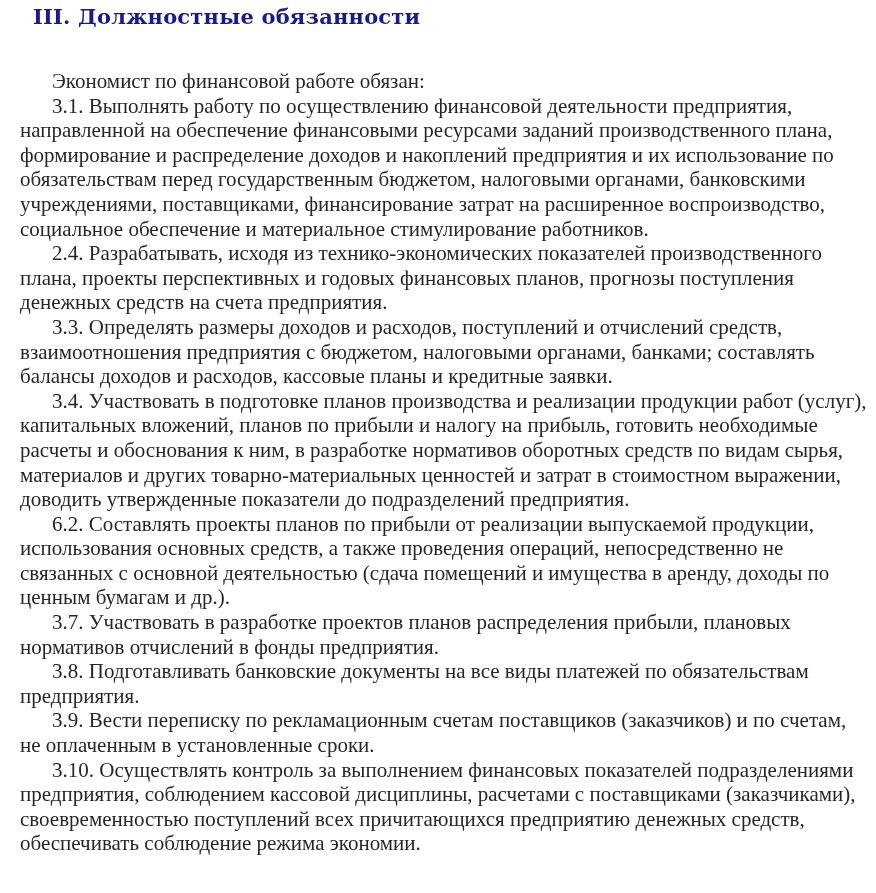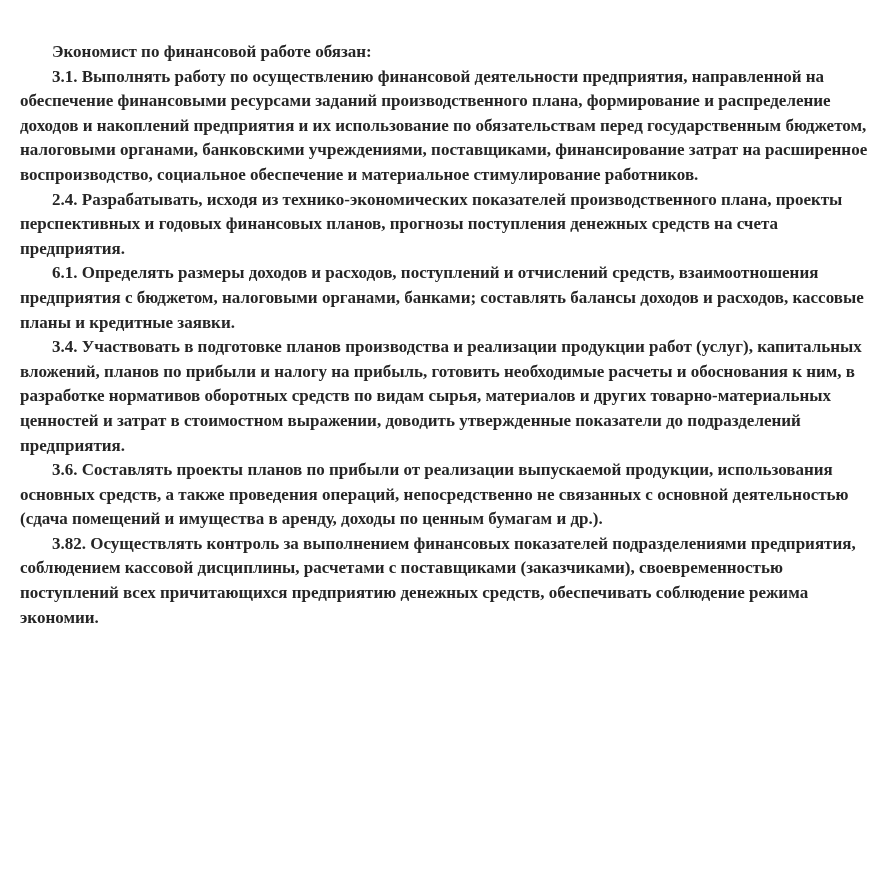--- a/index.html
+++ b/index.html
@@ -22,34 +22,37 @@
     font-family: "DejaVu Serif", "Liberation Serif", serif;
     font-size: 21px;
     font-weight: bold;
     letter-spacing: 0.2px;
     color: #1a1a8c;
   }
   .doc-body {
     padding: 40px 8px 0 20px;
   }
   .para {
-    font-size: 17px;
+    font-size: 21px;
     line-height: 24.6px;
     color: #262626;
     text-indent: 32px;
     text-align: left;
-    font-weight: bold;
   }
 </style>
 </head>
 <body>
 
 <main class="document" style="background: rgb(255, 255, 255);">
+  <h1 class="doc-heading" style="color: rgb(26, 26, 140);">III. Должностные обязанности</h1>
   <section class="doc-body" style="color: rgb(38, 38, 38);">
       <p class="para">Экономист по финансовой работе обязан:</p>
       <p class="para">3.1. Выполнять работу по осуществлению финансовой деятельности предприятия, направленной на обеспечение финансовыми ресурсами заданий производственного плана, формирование и распределение доходов и накоплений предприятия и их использование по обязательствам перед государственным бюджетом, налоговыми органами, банковскими учреждениями, поставщиками, финансирование затрат на расширенное воспроизводство, социальное обеспечение и материальное стимулирование работников.</p>
       <p class="para">2.4. Разрабатывать, исходя из технико-экономических показателей производственного плана, проекты перспективных и годовых финансовых планов, прогнозы поступления денежных средств на счета предприятия.</p>
-      <p class="para">6.1. Определять размеры доходов и расходов, поступлений и отчислений средств, взаимоотношения предприятия с бюджетом, налоговыми органами, банками; составлять балансы доходов и расходов, кассовые планы и кредитные заявки.</p>
+      <p class="para">3.3. Определять размеры доходов и расходов, поступлений и отчислений средств, взаимоотношения предприятия с бюджетом, налоговыми органами, банками; составлять балансы доходов и расходов, кассовые планы и кредитные заявки.</p>
       <p class="para">3.4. Участвовать в подготовке планов производства и реализации продукции работ (услуг), капитальных вложений, планов по прибыли и налогу на прибыль, готовить необходимые расчеты и обоснования к ним, в разработке нормативов оборотных средств по видам сырья, материалов и других товарно-материальных ценностей и затрат в стоимостном выражении, доводить утвержденные показатели до подразделений предприятия.</p>
-      <p class="para">3.6. Составлять проекты планов по прибыли от реализации выпускаемой продукции, использования основных средств, а также проведения операций, непосредственно не связанных с основной деятельностью (сдача помещений и имущества в аренду, доходы по ценным бумагам и др.).</p>
-      <p class="para">3.82. Осуществлять контроль за выполнением финансовых показателей подразделениями предприятия, соблюдением кассовой дисциплины, расчетами с поставщиками (заказчиками), своевременностью поступлений всех причитающихся предприятию денежных средств, обеспечивать соблюдение режима экономии.</p>
+      <p class="para">6.2. Составлять проекты планов по прибыли от реализации выпускаемой продукции, использования основных средств, а также проведения операций, непосредственно не связанных с основной деятельностью (сдача помещений и имущества в аренду, доходы по ценным бумагам и др.).</p>
+      <p class="para">3.7. Участвовать в разработке проектов планов распределения прибыли, плановых нормативов отчислений в фонды предприятия.</p>
+      <p class="para">3.8. Подготавливать банковские документы на все виды платежей по обязательствам предприятия.</p>
+      <p class="para">3.9. Вести переписку по рекламационным счетам поставщиков (заказчиков) и по счетам, не оплаченным в установленные сроки.</p>
+      <p class="para">3.10. Осуществлять контроль за выполнением финансовых показателей подразделениями предприятия, соблюдением кассовой дисциплины, расчетами с поставщиками (заказчиками), своевременностью поступлений всех причитающихся предприятию денежных средств, обеспечивать соблюдение режима экономии.</p>
     </section>
 </main>
 
 </body></html>

